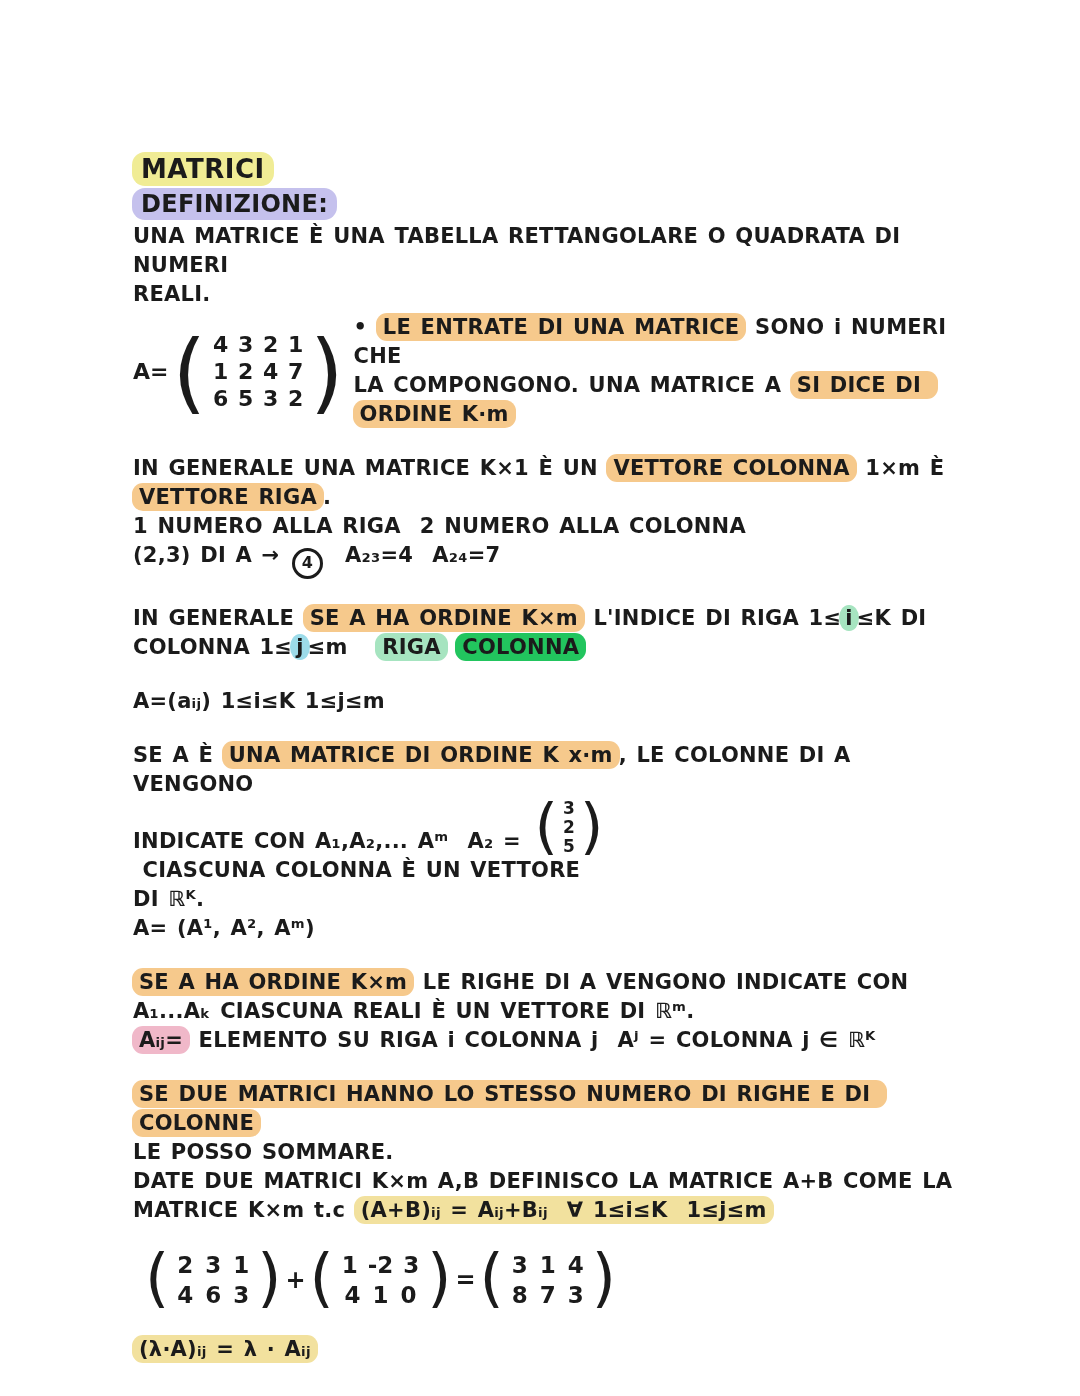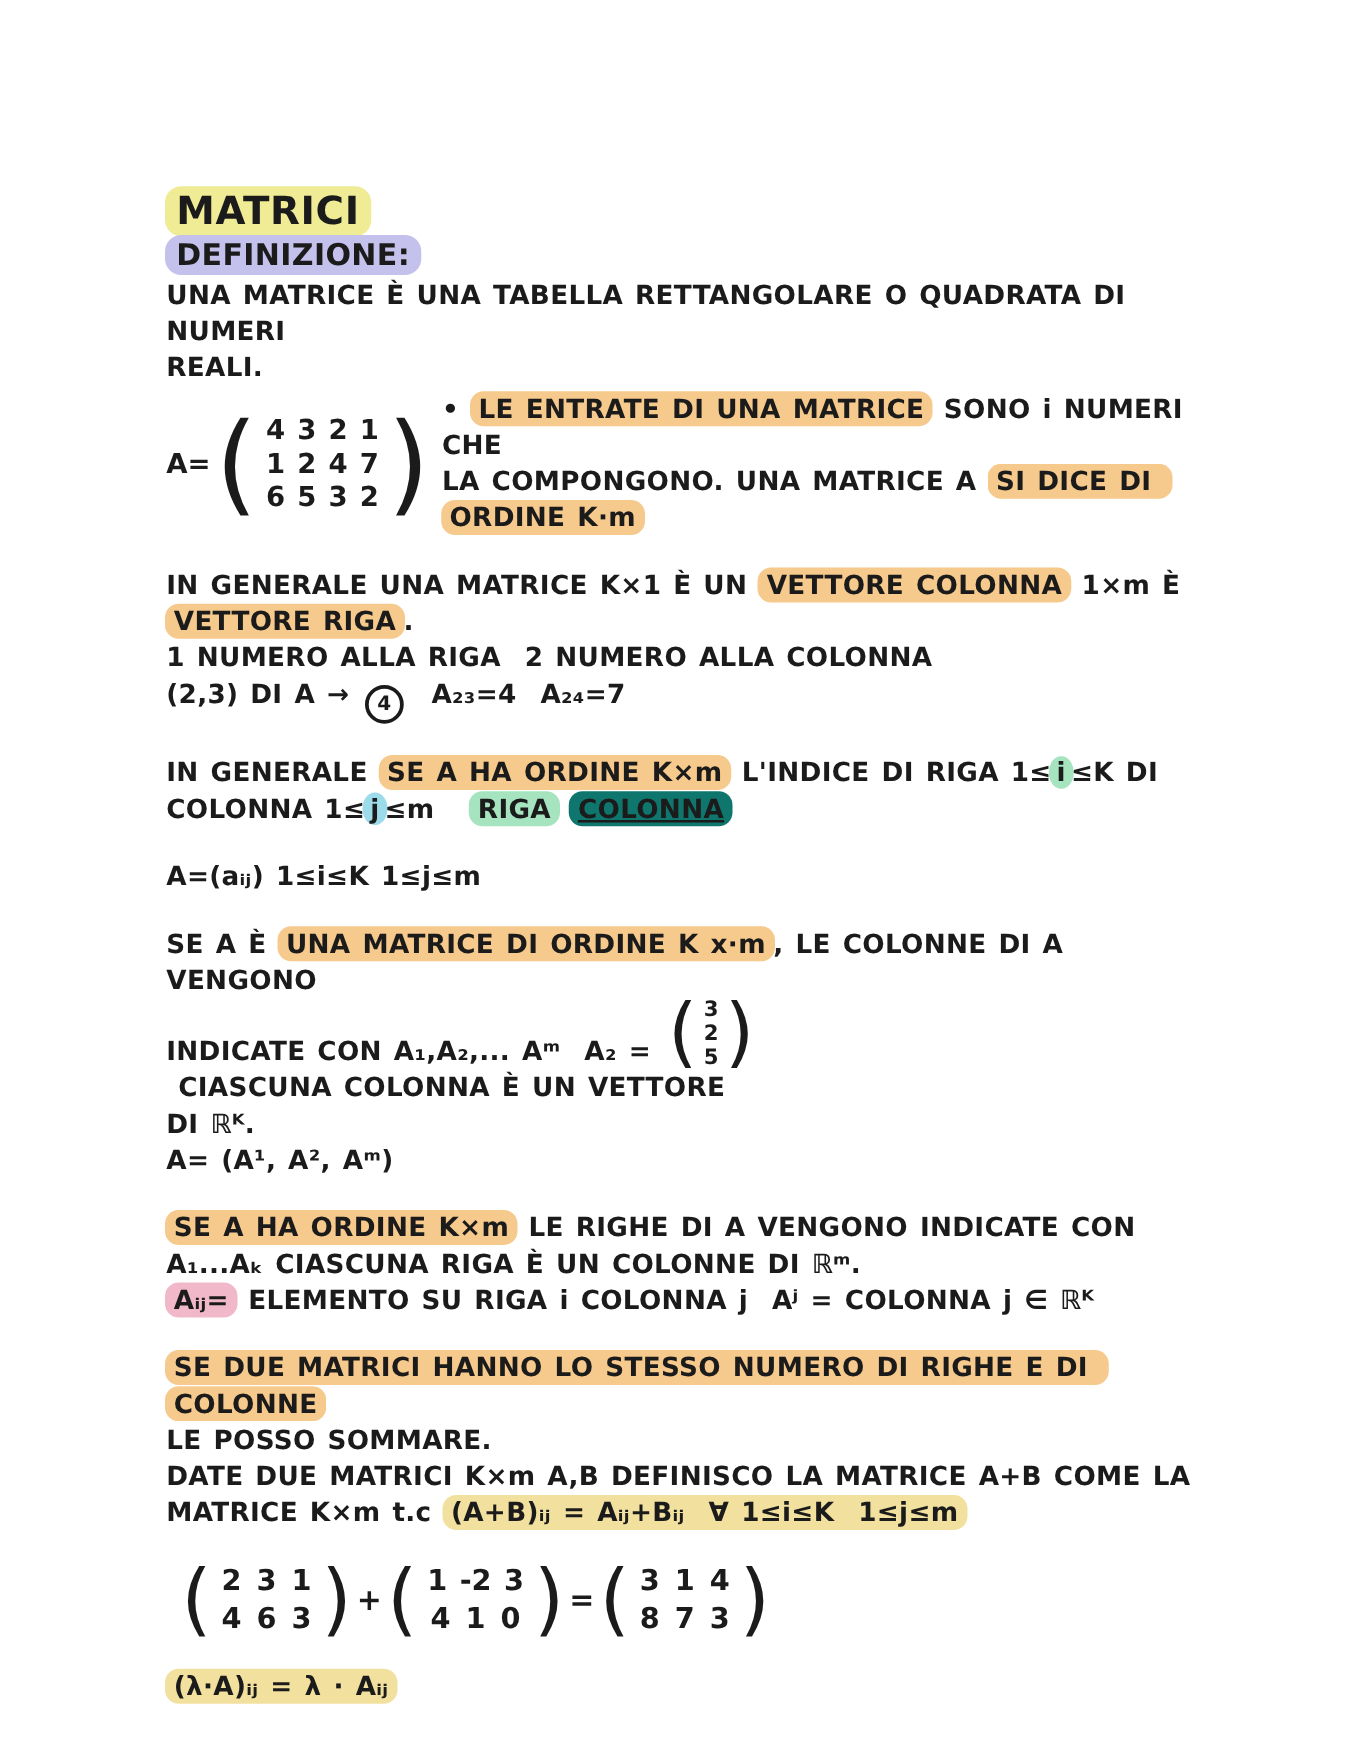--- a/index.html
+++ b/index.html
@@ -11,21 +11,21 @@
     width: 1080px;
     height: 1396px;
     overflow: hidden;
     font-family: "DejaVu Sans", sans-serif;
     font-weight: bold;
     color: #1b1b1b;
   }
   .note {
     padding: 150px 100px 0 133px;
   }
-  .h1 { font-size: 31px; line-height: 38px; letter-spacing: 0.5px; }
+  .h1 { font-size: 26px; line-height: 38px; letter-spacing: 0.5px; }
   .h2 { font-size: 24px; line-height: 32px; letter-spacing: 0.3px; margin-bottom: 2px; }
   .sec { margin-bottom: 25px; }
   .line {
     font-size: 21px;
     line-height: 29px;
     letter-spacing: 0.25px;
     word-spacing: 2px;
     white-space: pre-wrap;
   }
   .flexline { display: flex; align-items: flex-end; flex-wrap: wrap; }
@@ -123,34 +123,34 @@
         </div>
       </div>
       <div class="sec">
         <div class="line"><span>IN GENERALE UNA MATRICE K×1 È UN </span><span class="hl" style="background: rgb(246, 201, 140);">VETTORE COLONNA</span><span> 1×m È</span></div>
         <div class="line"><span class="hl" style="background: rgb(246, 201, 140);">VETTORE RIGA</span><span>.</span></div>
         <div class="line"><span>1 NUMERO ALLA RIGA  2 NUMERO ALLA COLONNA</span></div>
         <div class="line"><span>(2,3) DI A → </span><span class="circle">4</span><span>  A₂₃=4  A₂₄=7</span></div>
       </div>
       <div class="sec">
         <div class="line"><span>IN GENERALE </span><span class="hl" style="background: rgb(246, 201, 140);">SE A HA ORDINE K×m</span><span> L'INDICE DI RIGA 1≤</span><span class="hl round" style="background: rgb(166, 228, 192);">i</span><span>≤K DI</span></div>
-        <div class="line"><span>COLONNA 1≤</span><span class="hl round" style="background: rgb(156, 219, 233);">j</span><span>≤m   </span><span class="hl" style="background: rgb(166, 228, 192);">RIGA</span><span> </span><span class="hl" style="background: #0f766e; text-decoration: underline;">COLONNA</span></div>
+        <div class="line"><span>COLONNA 1≤</span><span class="hl round" style="background: rgb(156, 219, 233);">j</span><span>≤m   </span><span class="hl" style="background: rgb(166, 228, 192);">RIGA</span><span> </span><span class="hl" style="background: #22c55e;">COLONNA</span></div>
       </div>
       <div class="sec">
         <div class="line"><span>A=(aᵢⱼ) 1≤i≤K 1≤j≤m</span></div>
       </div>
       <div class="sec">
         <div class="line"><span>SE A È </span><span class="hl" style="background: rgb(246, 201, 140);">UNA MATRICE DI ORDINE K x·m</span><span>, LE COLONNE DI A VENGONO</span></div>
         <div class="line flexline"><span>INDICATE CON A₁,A₂,... Aᵐ  A₂ = </span><span class="matrix m3 mvec"><span class="paren">(</span><span class="mbody"><span class="mrow"><span class="mcell">3</span></span><span class="mrow"><span class="mcell">2</span></span><span class="mrow"><span class="mcell">5</span></span></span><span class="paren">)</span></span><span> CIASCUNA COLONNA È UN VETTORE</span></div>
         <div class="line"><span>DI ℝᴷ.</span></div>
         <div class="line"><span>A= (A¹, A², Aᵐ)</span></div>
       </div>
       <div class="sec">
         <div class="line"><span class="hl" style="background: rgb(246, 201, 140);">SE A HA ORDINE K×m</span><span> LE RIGHE DI A VENGONO INDICATE CON</span></div>
-        <div class="line"><span>A₁...Aₖ CIASCUNA RIGA È UN COLONNE DI ℝᵐ.</span></div>
+        <div class="line"><span>A₁...Aₖ CIASCUNA REALI È UN VETTORE DI ℝᵐ.</span></div>
         <div class="line"><span class="hl" style="background: rgb(240, 184, 201);">Aᵢⱼ=</span><span> ELEMENTO SU RIGA i COLONNA j  Aʲ = COLONNA j ∈ ℝᴷ</span></div>
       </div>
       <div class="sec">
         <div class="line"><span class="hl" style="background: rgb(246, 201, 140);">SE DUE MATRICI HANNO LO STESSO NUMERO DI RIGHE E DI COLONNE</span></div>
         <div class="line"><span>LE POSSO SOMMARE.</span></div>
         <div class="line"><span>DATE DUE MATRICI K×m A,B DEFINISCO LA MATRICE A+B COME LA</span></div>
         <div class="line"><span>MATRICE K×m t.c </span><span class="hl" style="background: rgb(242, 225, 158);">(A+B)ᵢⱼ = Aᵢⱼ+Bᵢⱼ  ∀ 1≤i≤K  1≤j≤m</span></div>
       </div>
       <div class="sec">
         <div class="equation">

